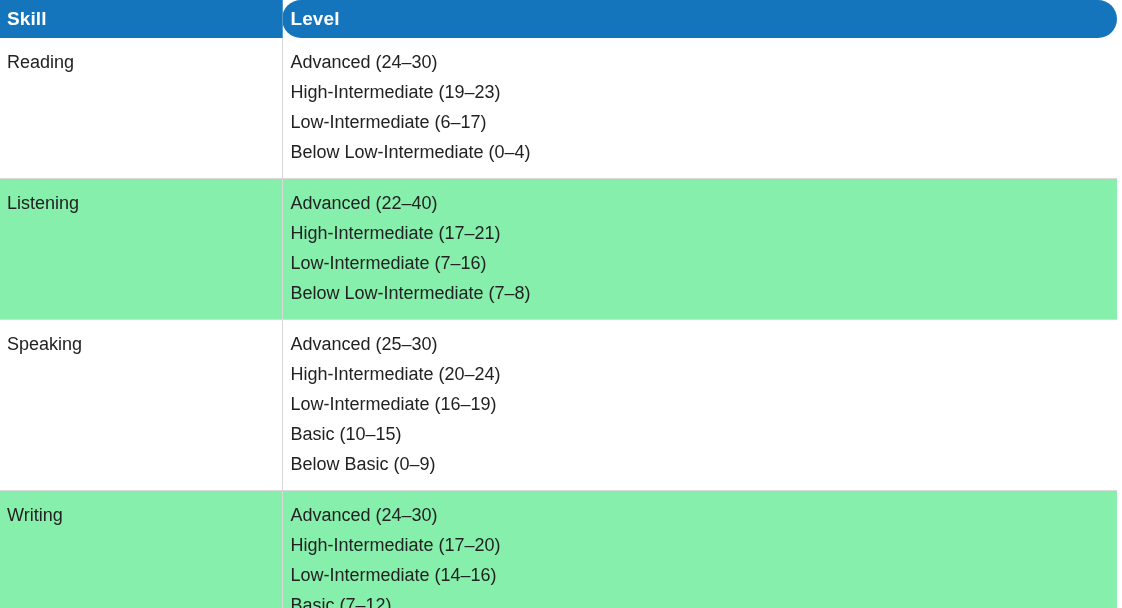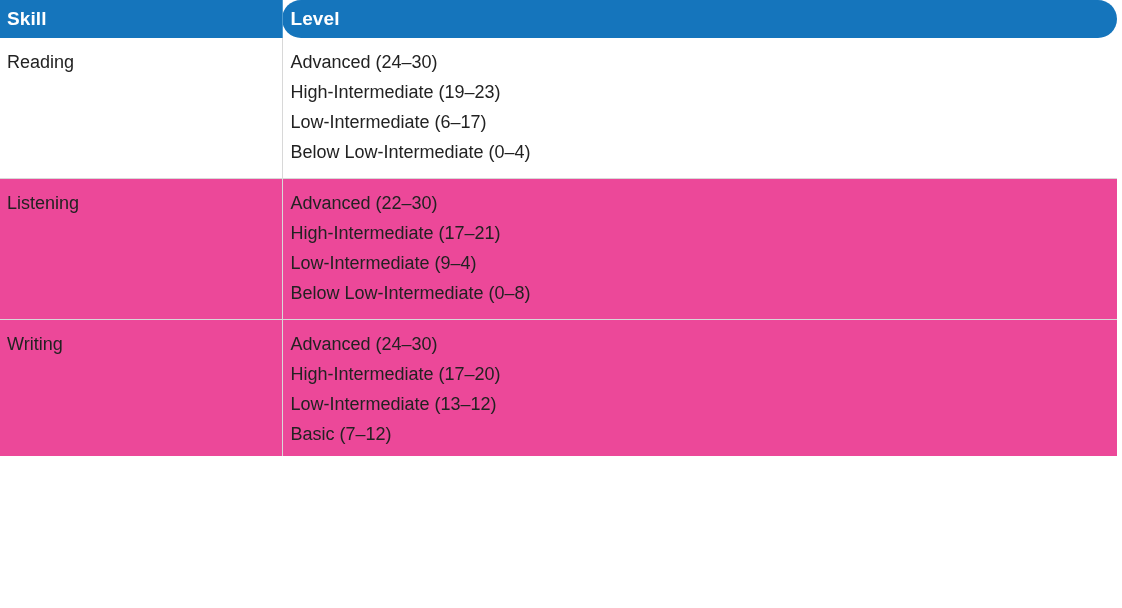--- a/index.html
+++ b/index.html
@@ -11,21 +11,21 @@
     width: 1122px;
     height: 608px;
     overflow: hidden;
     font-family: "Liberation Sans", "DejaVu Sans", sans-serif;
     color: #222222;
     -webkit-font-smoothing: antialiased;
   }
 
   .table-wrap {
     width: 1122px;
-    height: 456px;
+    height: 608px;
     overflow: hidden;
     background: #ffffff;
   }
 
   table.skill-table {
     width: 1117px;
     border-collapse: collapse;
     table-layout: fixed;
     background: #ffffff;
   }
@@ -54,21 +54,21 @@
     border-left: 1px solid #4e9bd0;
     padding-left: 8px;
     border-radius: 19px;
   }
 
   
   tbody tr {
     background: #ffffff;
   }
   tbody tr.alt {
-    background: #ec4899;
+    background: #86efac;
   }
   tbody td {
     vertical-align: top;
     border-top: 1px solid #d8d8d8;
     border-bottom: 1px solid #d8d8d8;
     padding: 9px 8px 11px 7px;
     font-size: 18px;
     line-height: 30px;
     color: #222222;
   }
@@ -112,34 +112,44 @@
           <span class="level-line">Advanced (24–30)</span>
           <span class="level-line">High-Intermediate (19–23)</span>
           <span class="level-line">Low-Intermediate (6–17)</span>
           <span class="level-line">Below Low-Intermediate (0–4)</span>
         </td>
       </tr>
 
       <tr class="alt">
         <td class="skill-cell">Listening</td>
         <td class="level-cell">
-          <span class="level-line">Advanced (22–30)</span>
+          <span class="level-line">Advanced (22–40)</span>
           <span class="level-line">High-Intermediate (17–21)</span>
-          <span class="level-line">Low-Intermediate (9–4)</span>
-          <span class="level-line">Below Low-Intermediate (0–8)</span>
+          <span class="level-line">Low-Intermediate (7–16)</span>
+          <span class="level-line">Below Low-Intermediate (7–8)</span>
         </td>
       </tr>
 
+      <tr>
+        <td class="skill-cell">Speaking</td>
+        <td class="level-cell">
+          <span class="level-line">Advanced (25–30)</span>
+          <span class="level-line">High-Intermediate (20–24)</span>
+          <span class="level-line">Low-Intermediate (16–19)</span>
+          <span class="level-line">Basic (10–15)</span>
+          <span class="level-line">Below Basic (0–9)</span>
+        </td>
+      </tr>
 
       <tr class="alt">
         <td class="skill-cell">Writing</td>
         <td class="level-cell">
           <span class="level-line">Advanced (24–30)</span>
           <span class="level-line">High-Intermediate (17–20)</span>
-          <span class="level-line">Low-Intermediate (13–12)</span>
+          <span class="level-line">Low-Intermediate (14–16)</span>
           <span class="level-line">Basic (7–12)</span>
 
         </td>
       </tr>
 
     </tbody>
   </table>
 </div>
 
 </body></html>

